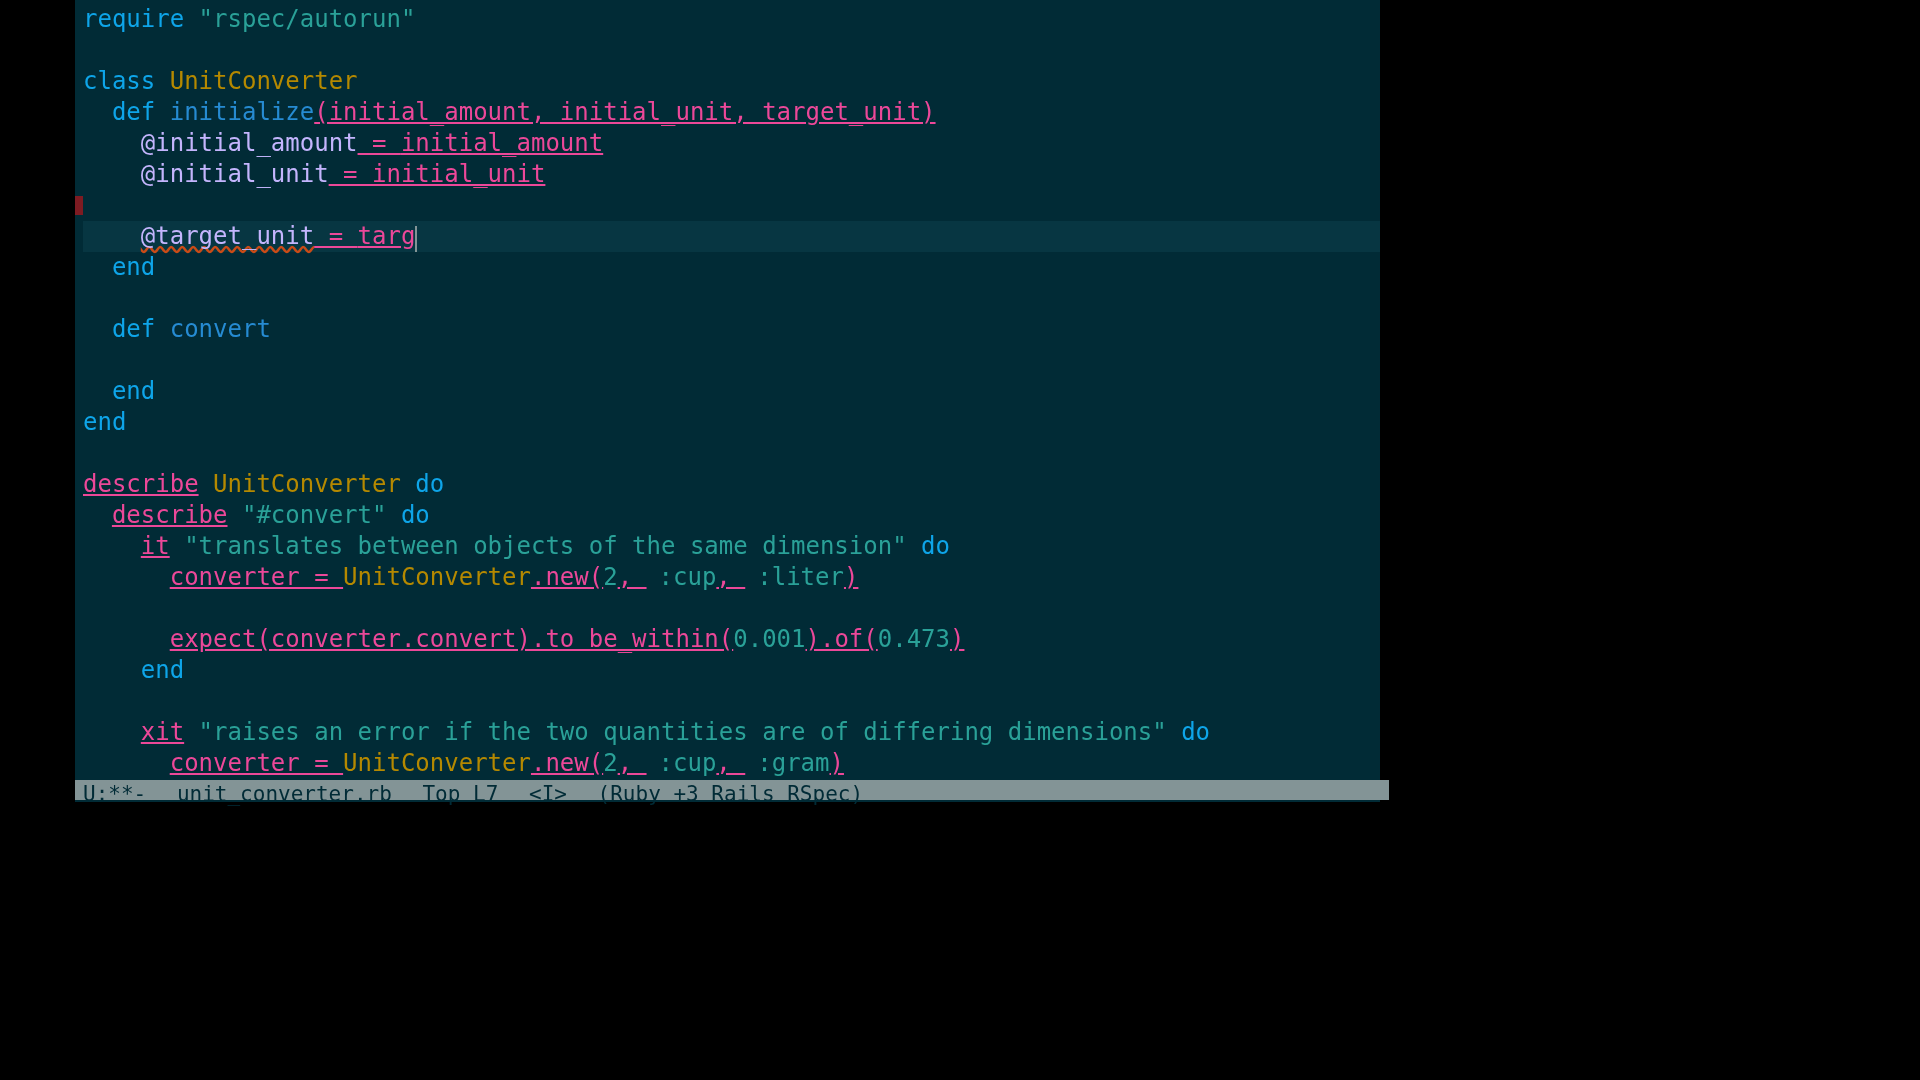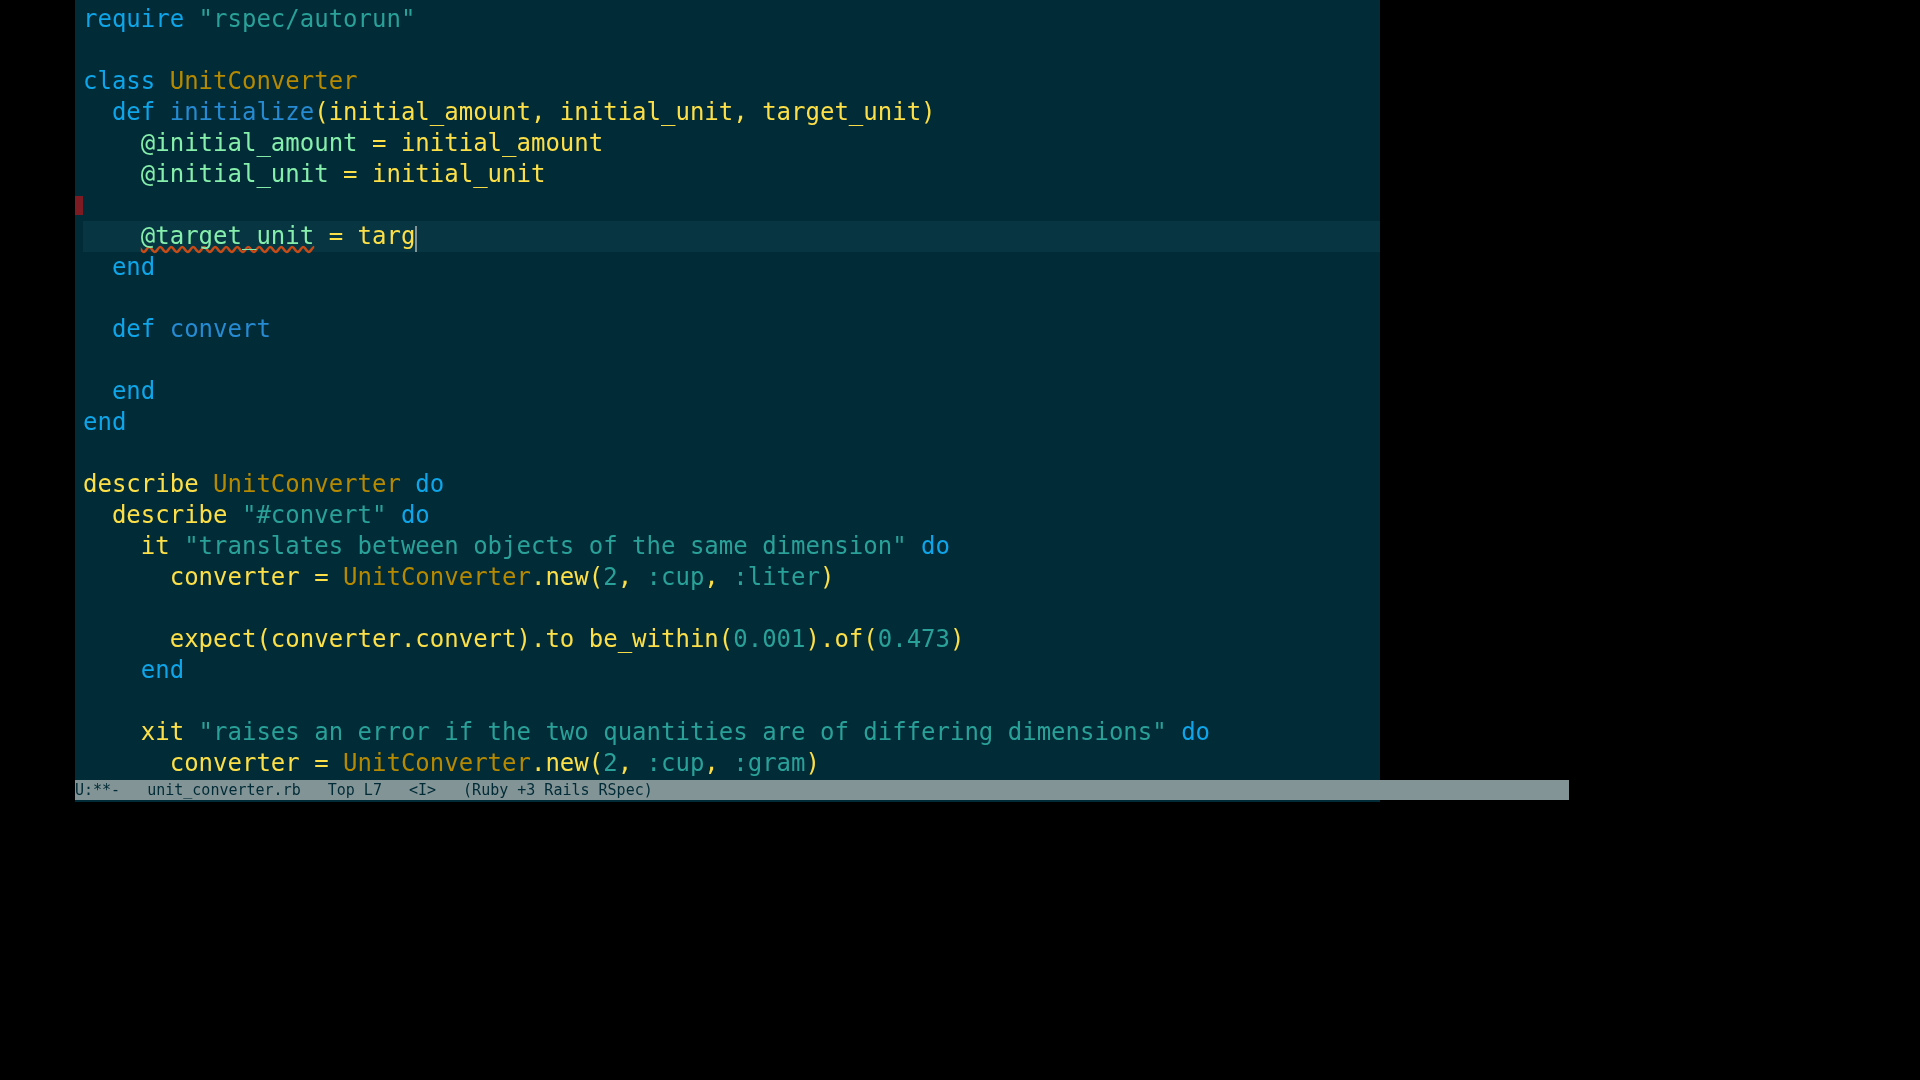--- a/index.html
+++ b/index.html
@@ -50,43 +50,43 @@
       padding-left: 0;
     }
     .line.current {
       background: #073642;
       margin-top: 31px;
     }
     .kw-red { color: #0ea5e9; }
     .kw-class { color: #b58900; }
     .method-name { color: #268bd2; }
     .string { color: #2aa198; }
-    .ivar { color: #86efac; }
+    .ivar { color: #c4b5fd; }
     .const { color: #b58900; }
-    .symbol { color: #2aa198; }
+    .symbol { color: #2aa198; margin-left: 12px; }
     .number { color: #2aa198; }
-    .paren { color: #fde047; }
+    .paren { color: #ec4899; text-decoration: underline; }
     .cursor {
       display: inline-block;
       width: 2px;
       height: 26px;
       background: #839496;
       vertical-align: text-bottom;
       margin-bottom: -2px;
     }
     .statusbar {
       position: absolute;
       left: 75px;
       top: 780px;
-      width: 1494px;
+      width: 1314px;
       height: 20px;
       background: #839496;
       color: #012b36;
-      font-size: 15px;
-      padding: 1px 0;
+      font-size: 21px;
+      padding: 1px 8px;
       font-family: 'Menlo', 'Monaco', 'Consolas', monospace;
     }
     .statusbar span {
       margin-right: 18px;
     }
     .underline-wavy {
       text-decoration: underline wavy #cb4b16;
       text-decoration-skip-ink: none;
     }
   </style>

